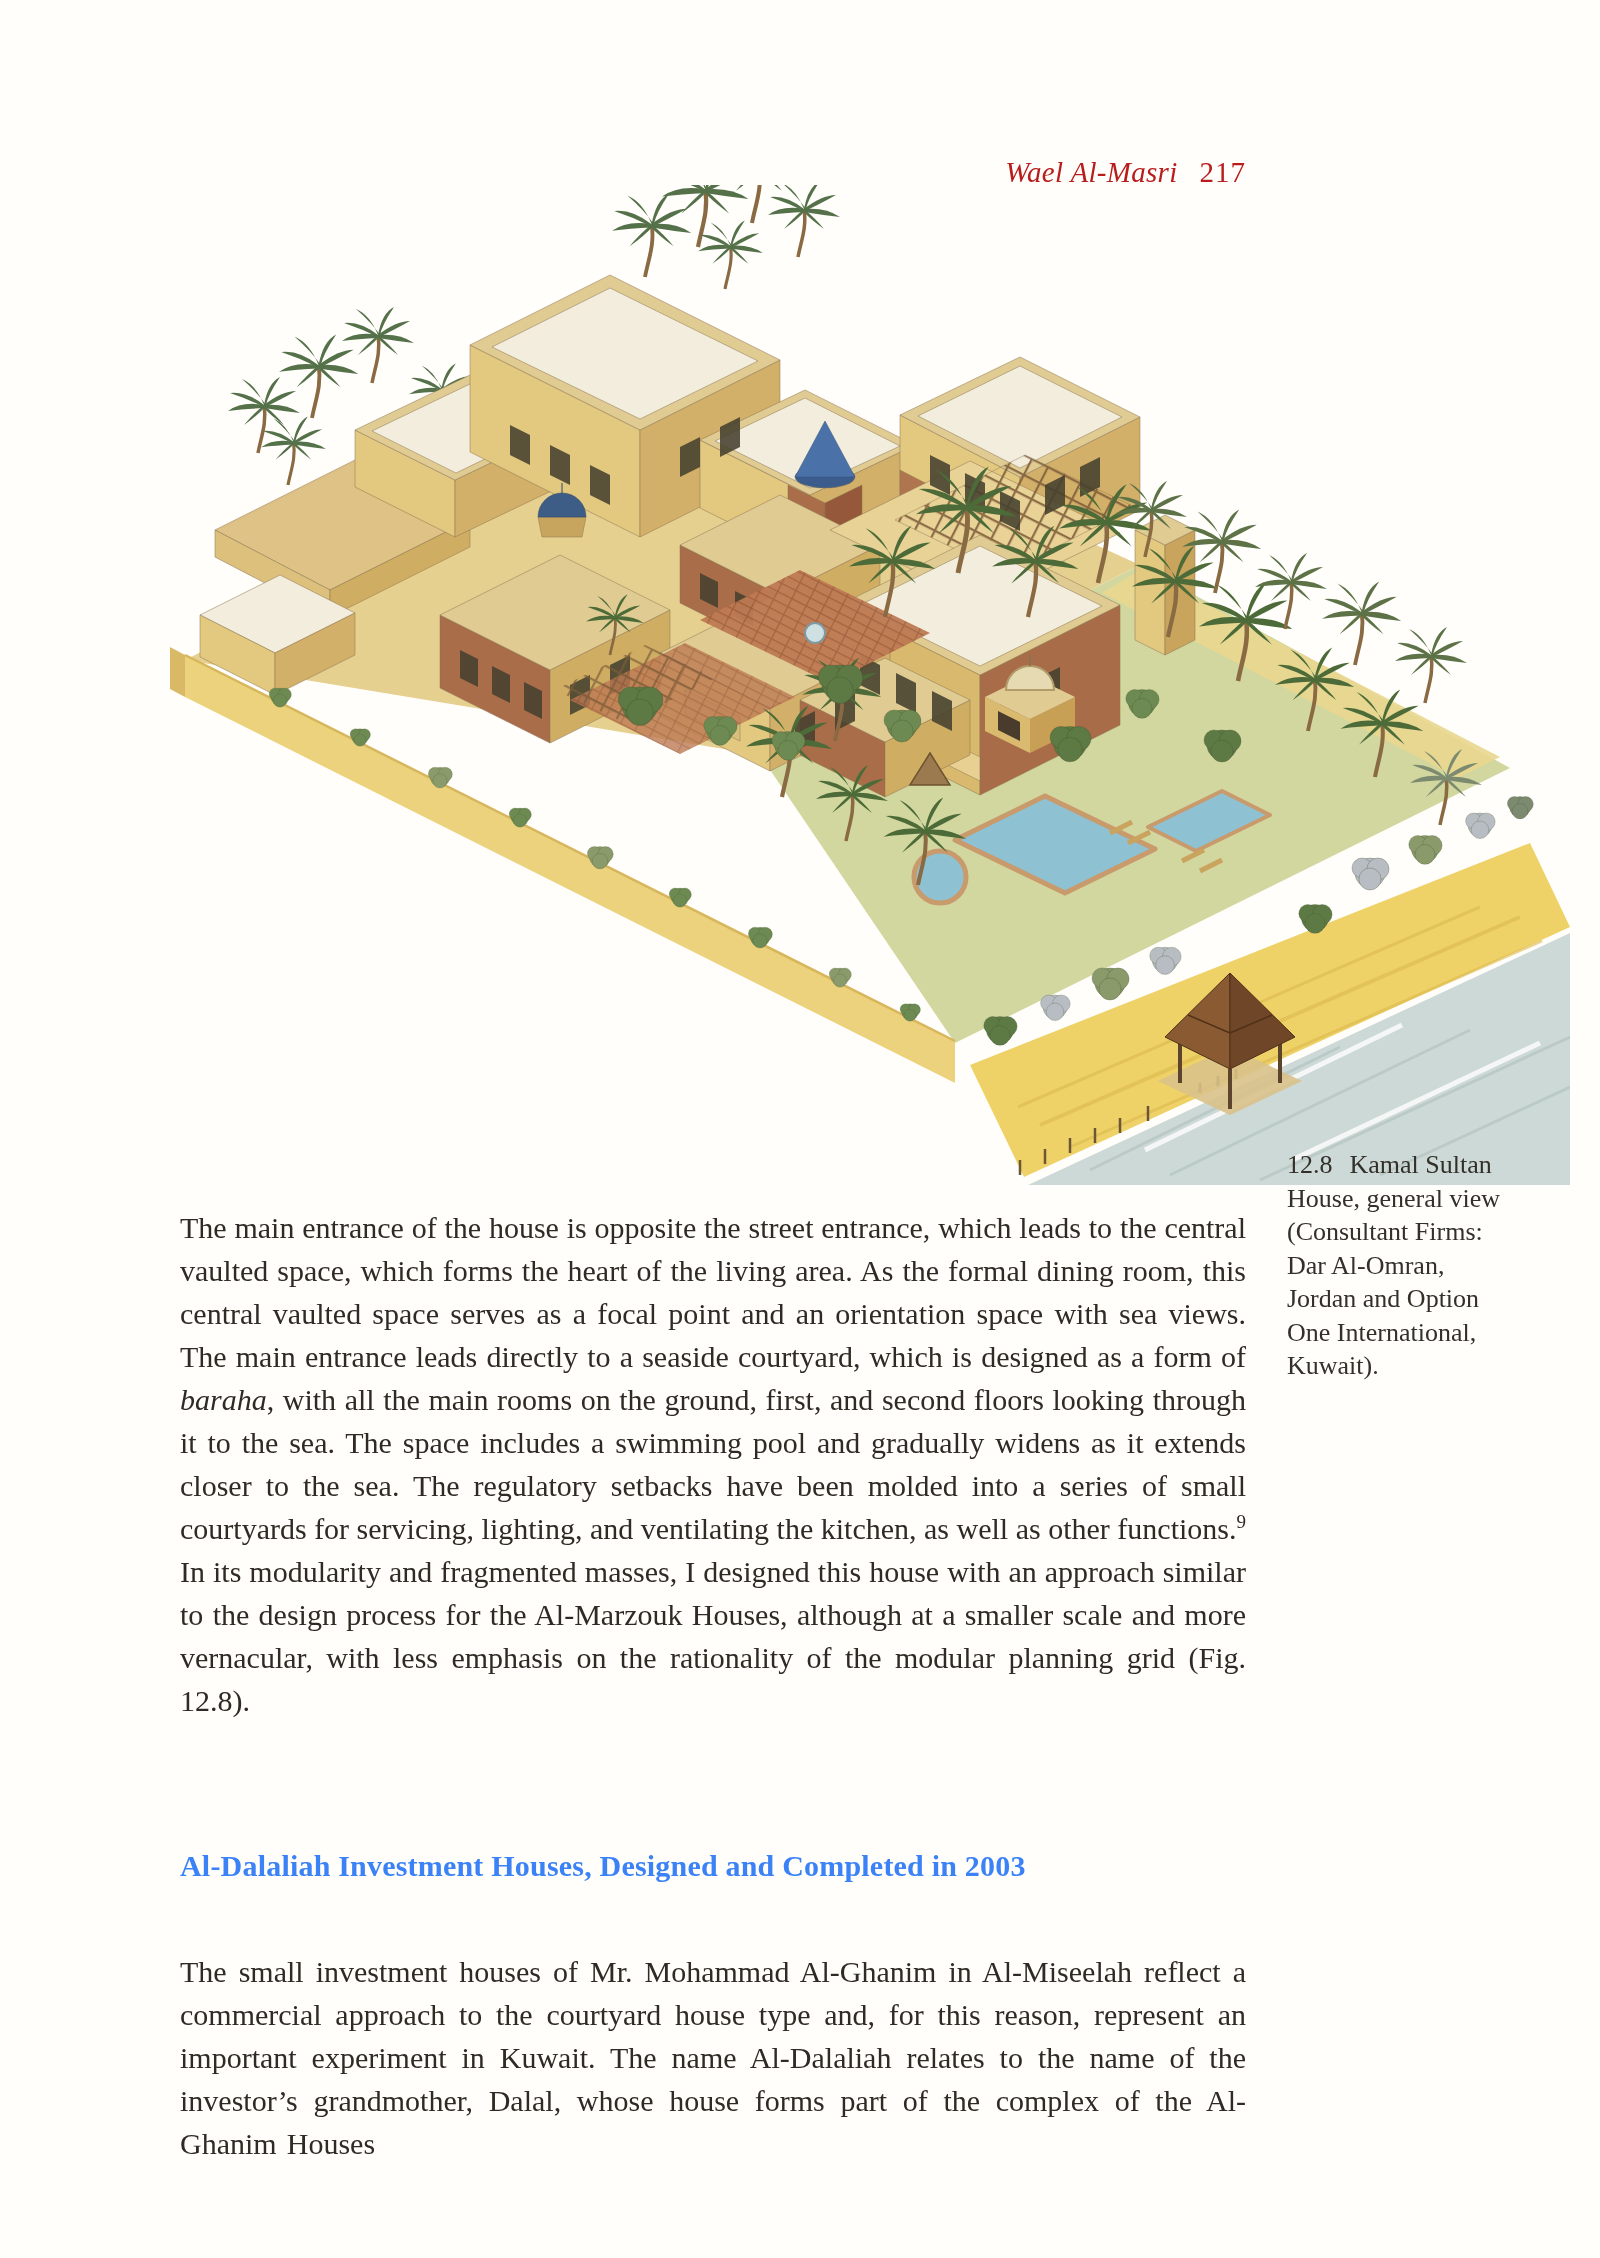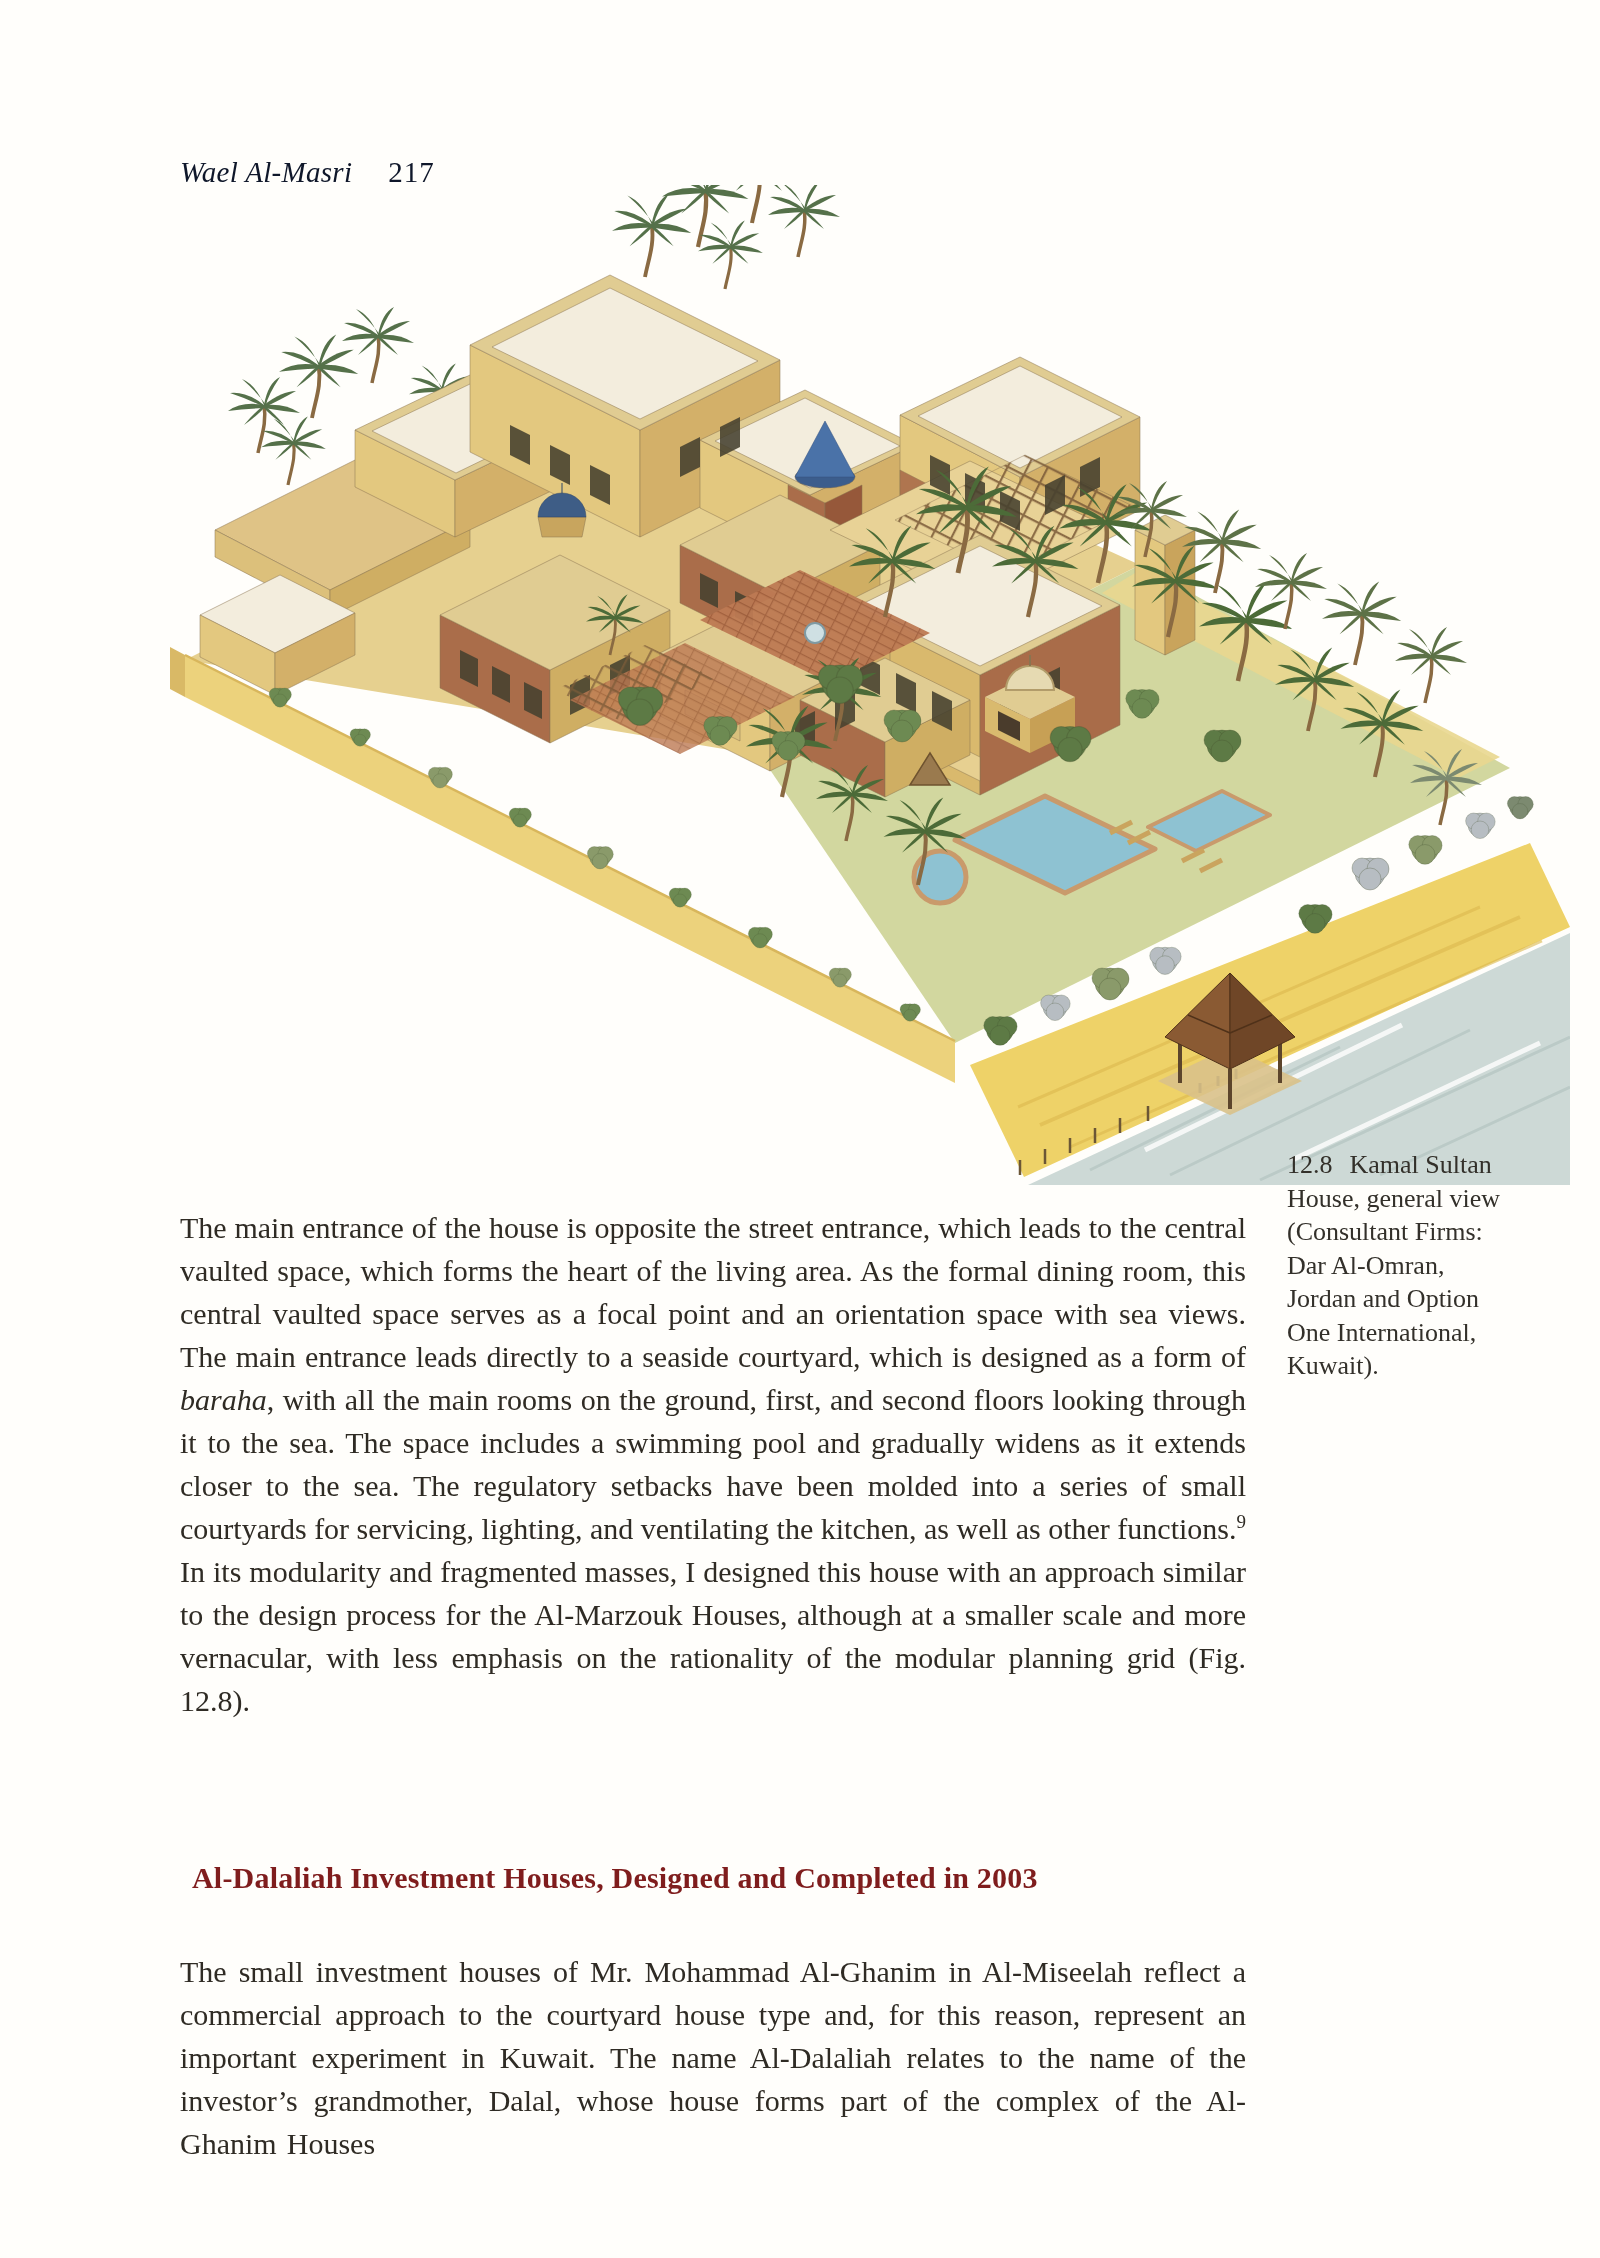--- a/index.html
+++ b/index.html
@@ -1,31 +1,31 @@
 <!DOCTYPE html>
 <html><head>
 <meta charset="utf-8">
 <style>
   html,body{margin:0;padding:0;background:#d8d8d4;}
   .page{position:relative;width:1600px;height:2258px;margin:0 auto;background:#fffefb;
         font-family:"Liberation Serif","DejaVu Serif",serif;color:#2f2b24;overflow:hidden;}
   .running-head{position:absolute;top:144px;left:180px;width:1066px;display:flex;
-        justify-content:flex-start;align-items:baseline;gap:36px;font-size:29px;color:#0f172a;}
+        justify-content:flex-end;align-items:baseline;gap:22px;font-size:29px;color:#b91c1c;}
   .rh-author{font-style:italic;letter-spacing:.3px;}
   .rh-page{letter-spacing:1px;margin-top:12px;}
   .figure-wrap{position:absolute;left:140px;top:185px;width:1430px;height:1000px;}
   .figure-wrap svg{display:block;width:100%;height:100%;}
   .body-par{position:absolute;left:180px;width:1066px;margin:0;font-size:30px;line-height:43px;
         text-align:justify;text-justify:inter-word;}
   #p1{top:1206px;}
   #p2{top:1934px;word-spacing:2.6px;margin-top:16px;}
   .italic-term{font-style:italic;}
   sup.fn{font-size:19px;vertical-align:super;line-height:0;}
-  .section-heading{position:absolute;left:180px;top:1849px;margin:12px;font-size:30px;
-        font-weight:bold;letter-spacing:.2px;color:#7f1d1d;}
+  .section-heading{position:absolute;left:180px;top:1849px;margin:0;font-size:30px;
+        font-weight:bold;letter-spacing:.2px;color:#3b82f6;}
   .fig-caption{position:absolute;left:1287px;top:1148px;width:228px;font-size:26px;
         line-height:33.5px;color:#33302a;}
   .fig-num{margin-right:17px;}
 </style>
 </head>
 <body>
 
 <div class="page">
 
   <div class="running-head">

